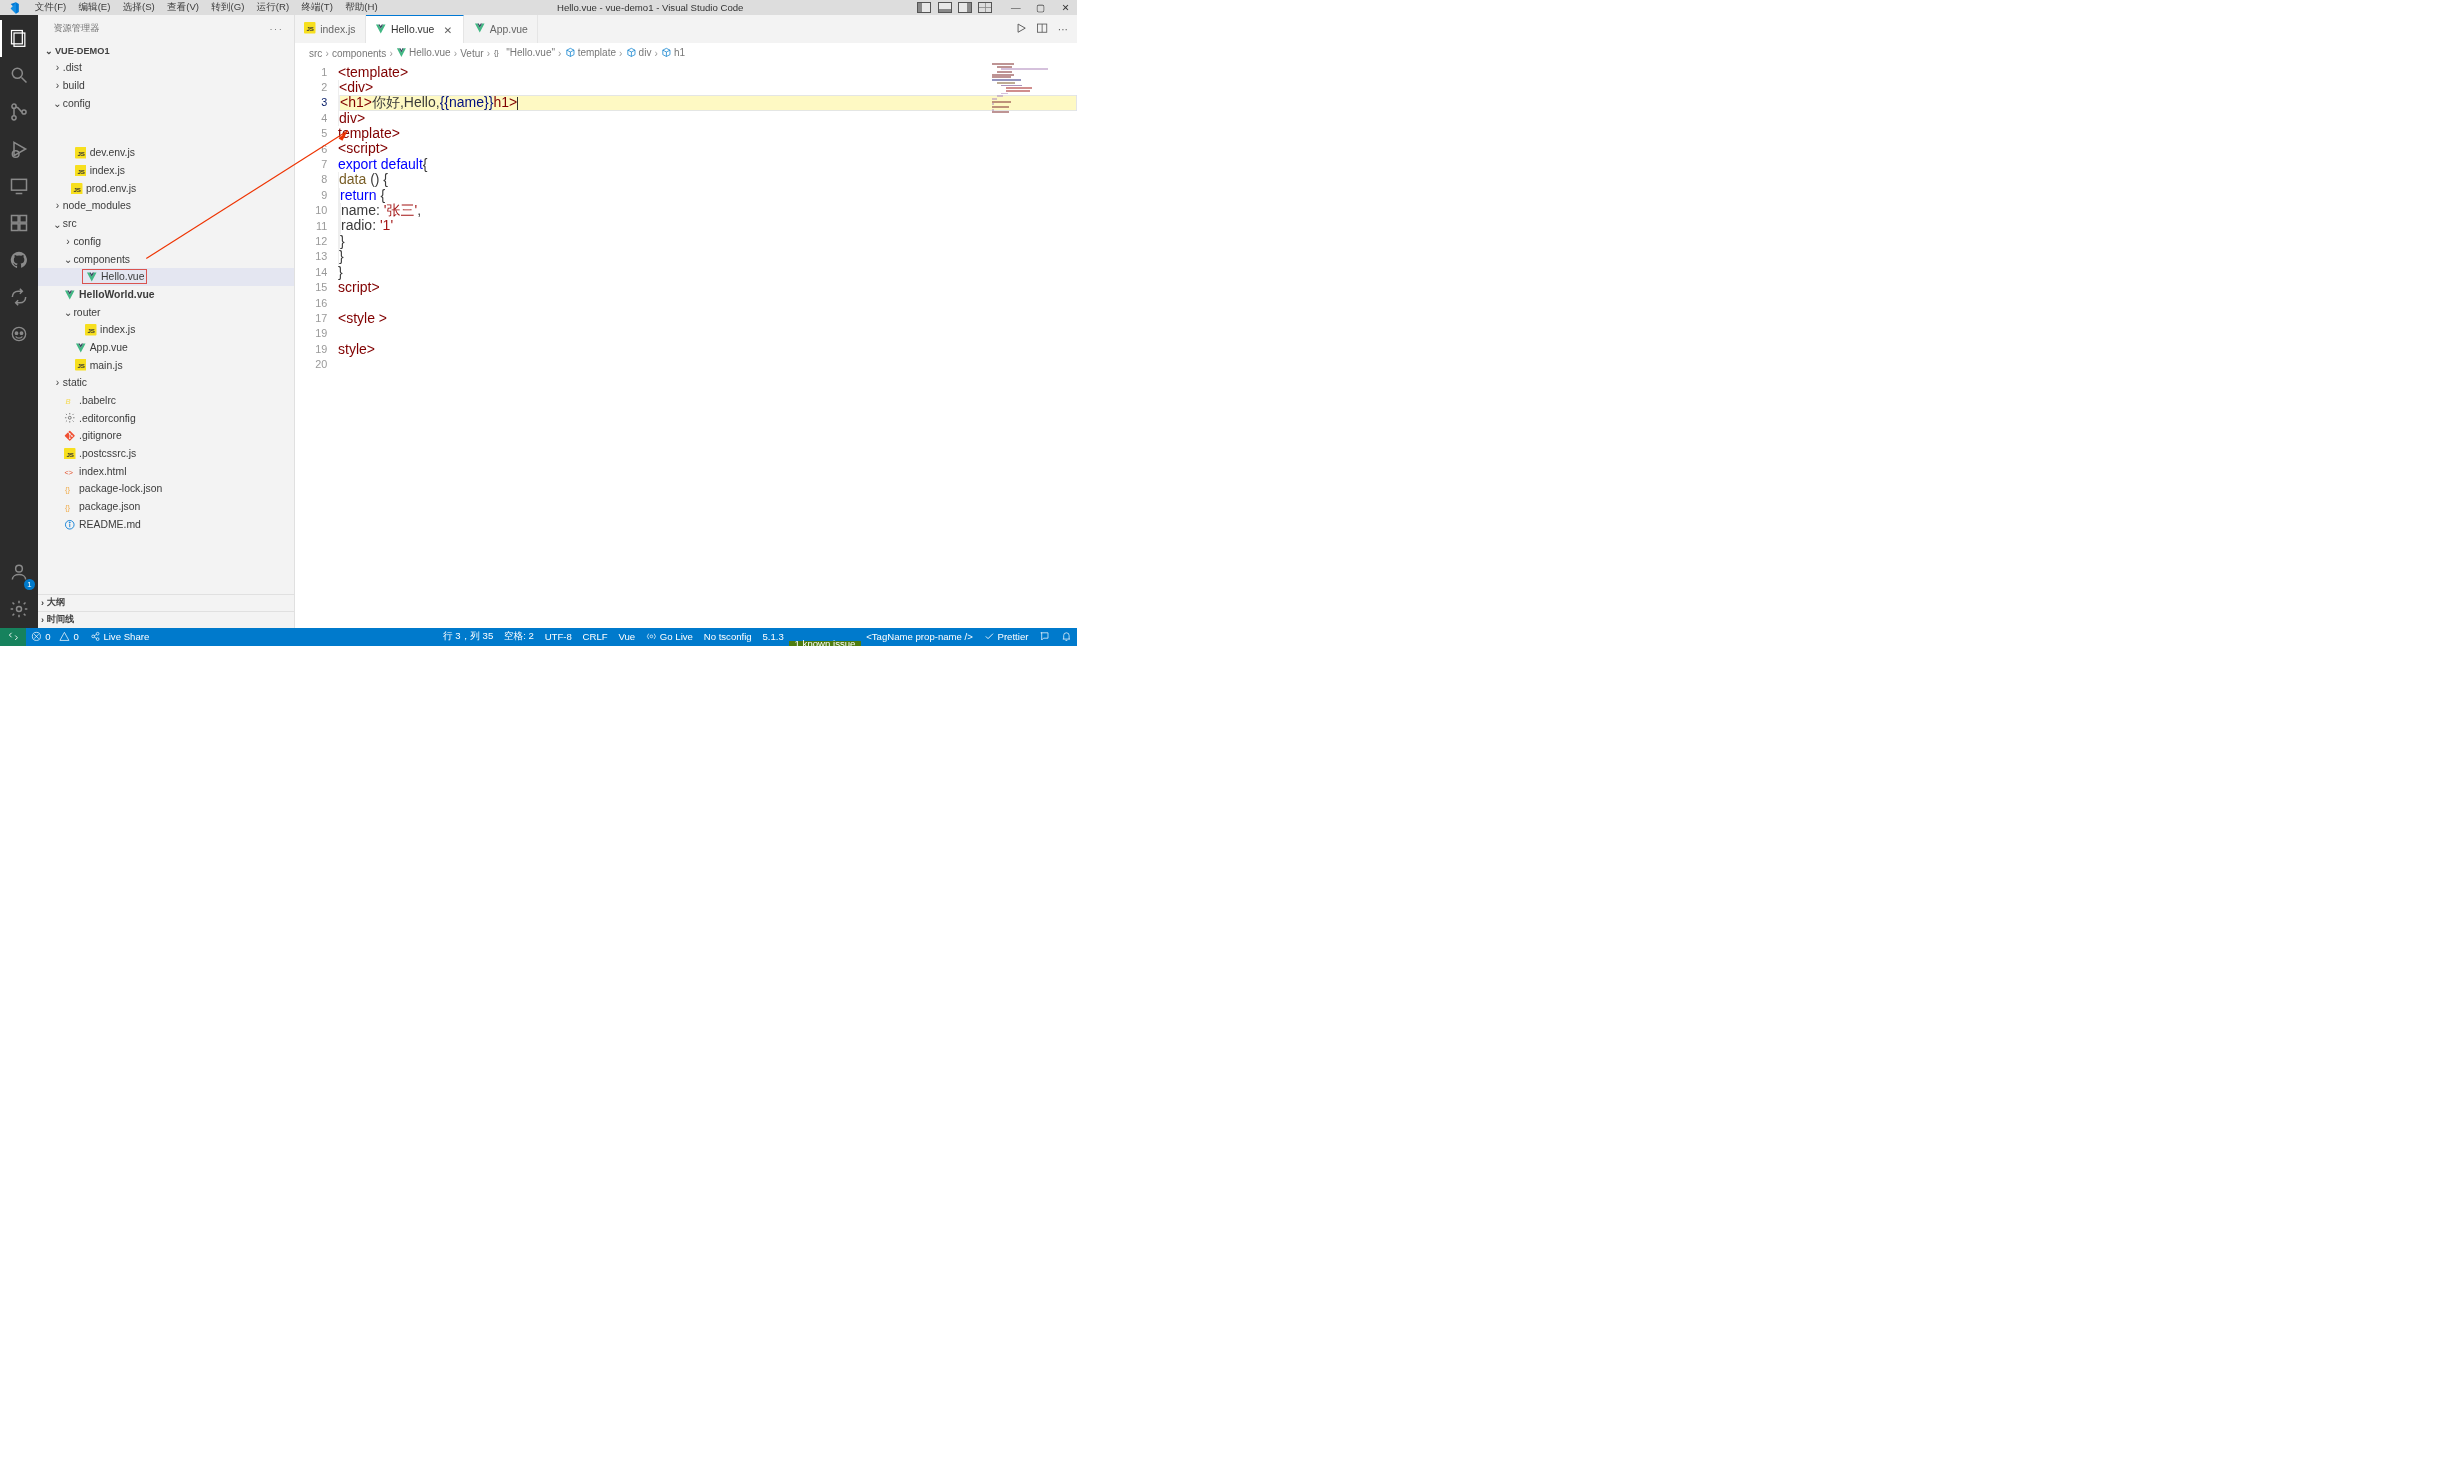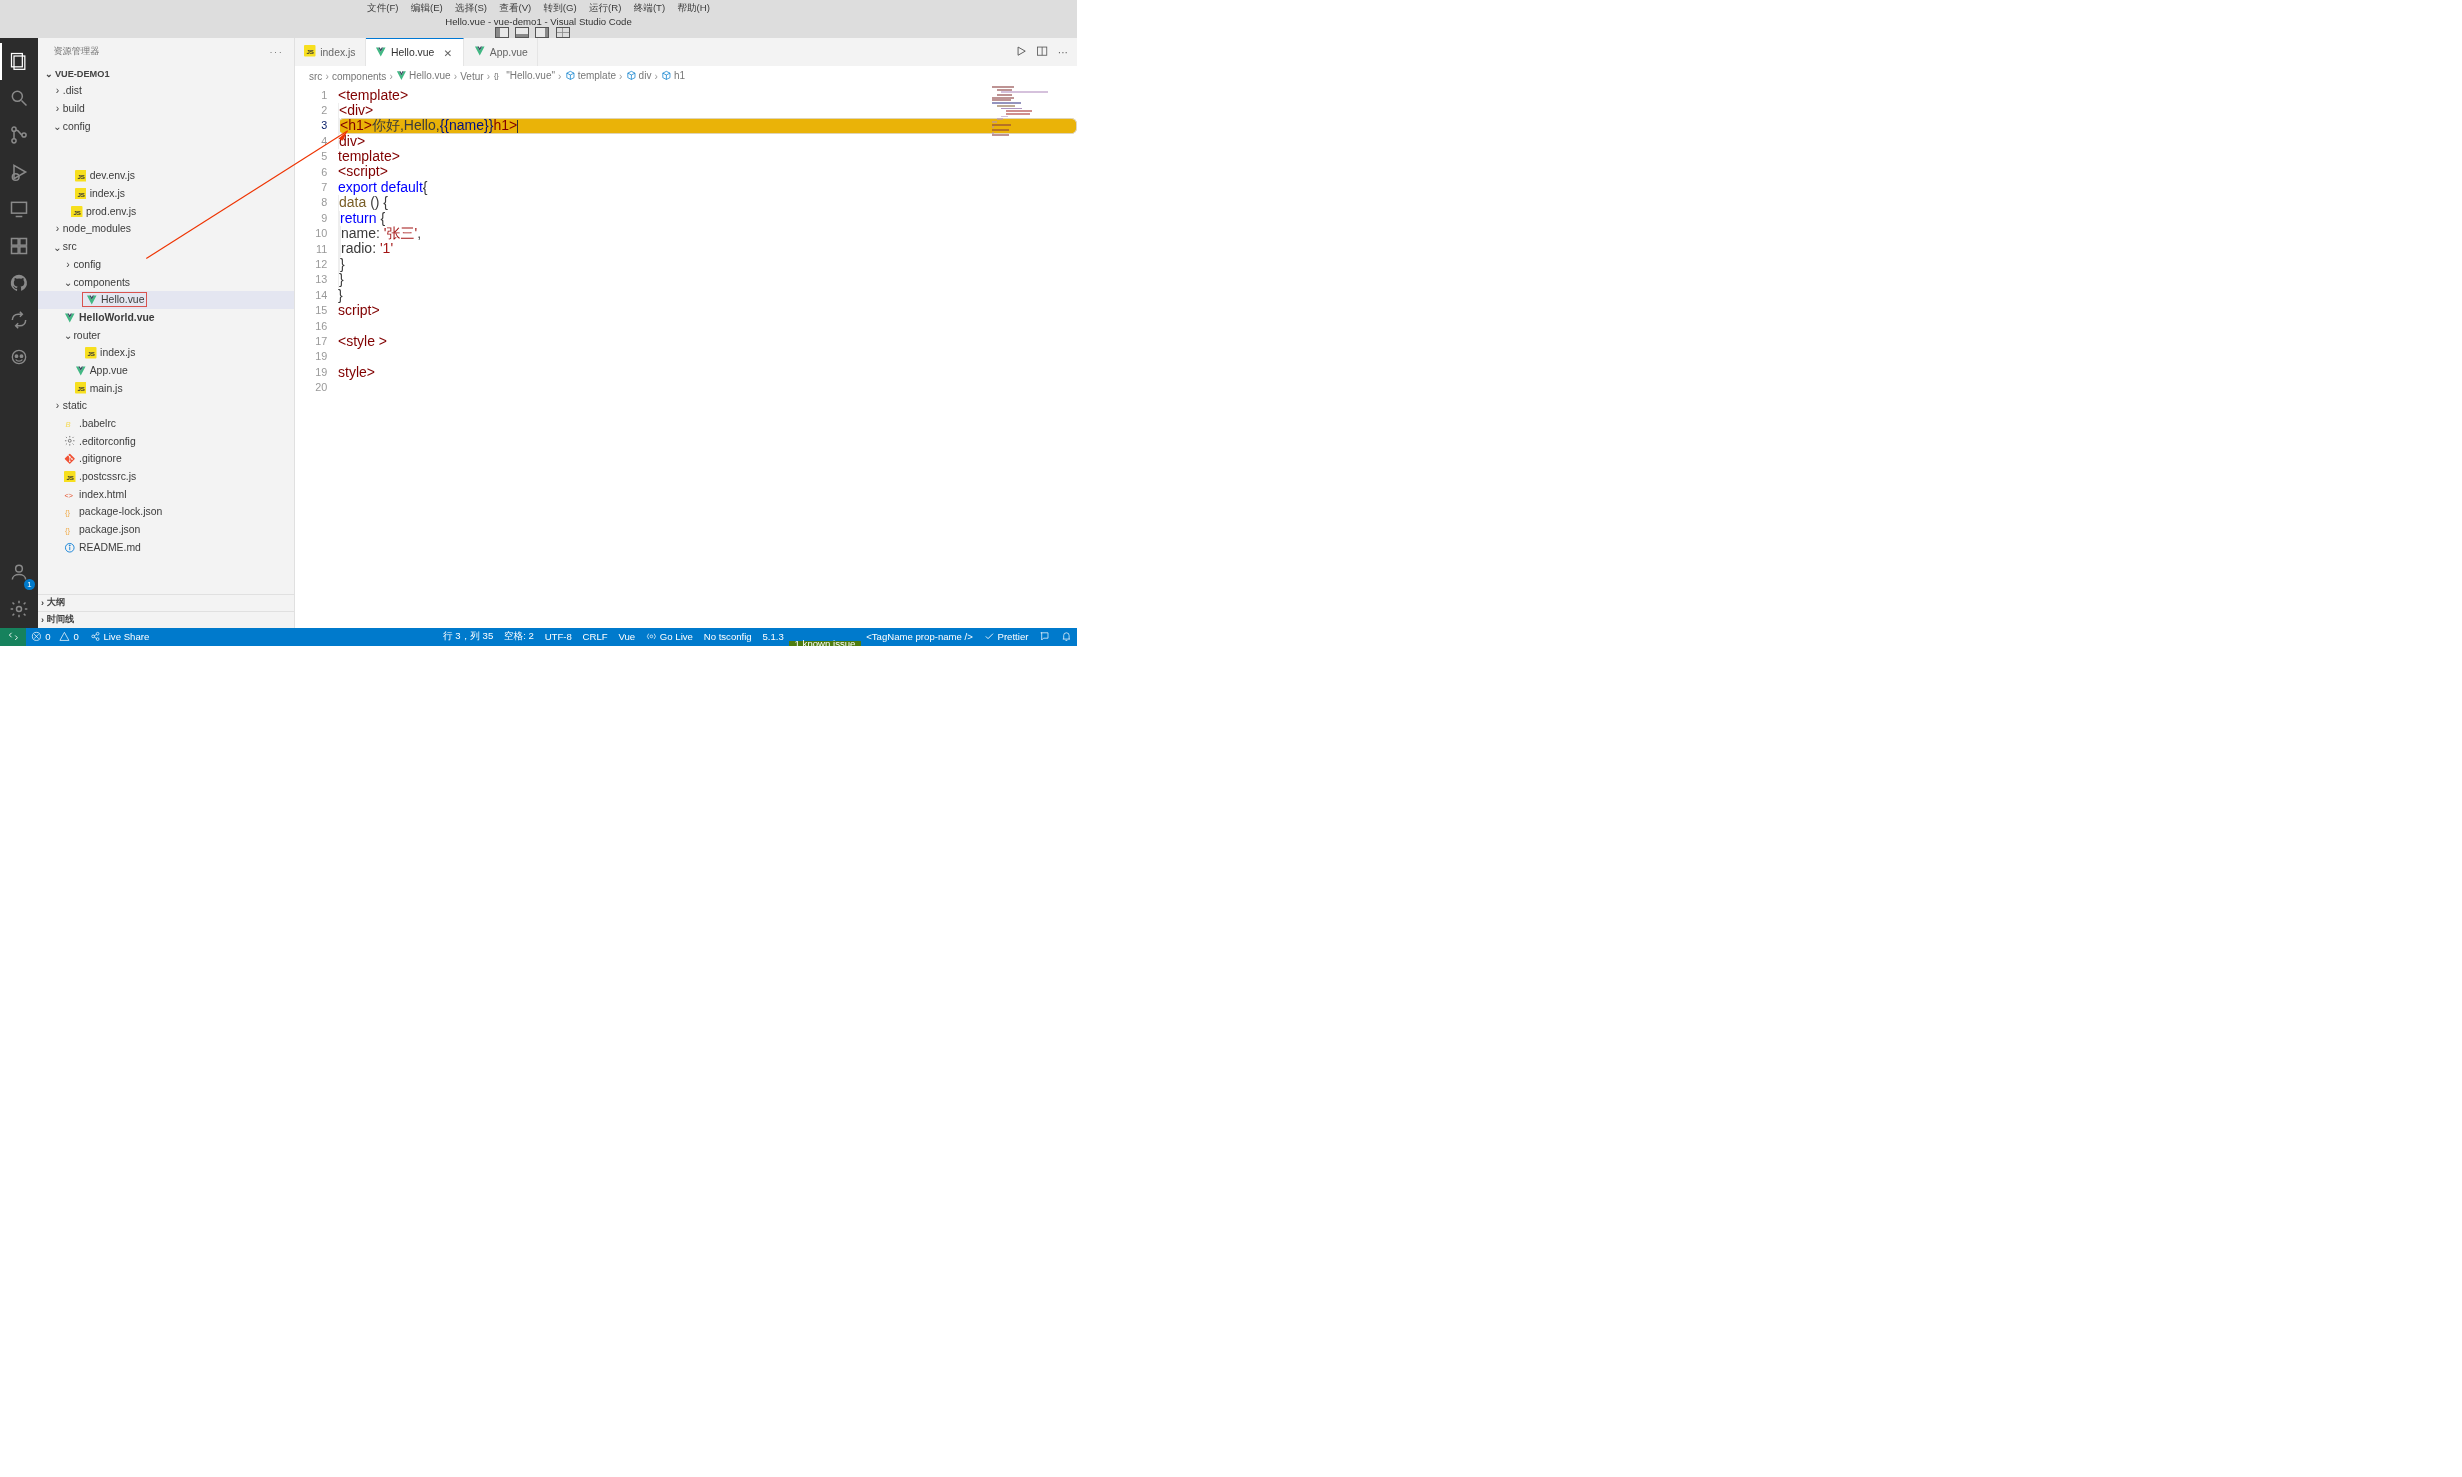--- a/index.html
+++ b/index.html
@@ -1,18 +1,18 @@
 <!DOCTYPE html>
 <html style="font-size:12.3px"><head>
 <meta charset="utf-8">
 <style>
 * { box-sizing: border-box; margin: 0; padding: 0; font-family: "Segoe UI", "Microsoft YaHei", sans-serif; }
 body { width: 1077px; height: 646px; background: #fff; color: #3b3b3b; font-size: 10px; overflow: hidden; display: flex; flex-direction: column; }
 
-.titlebar { height: 38px; background: #dddddd; display: flex; align-items: center; padding: 0 6.2px; font-size: 9.6px; flex-direction: column; }
+.titlebar { height: 15px; background: #dddddd; display: flex; align-items: center; padding: 0 6.2px; font-size: 9.6px; }
 .titlebar .logo { width: 14px; height: 14px; margin-right: 9.2px; }
 .titlebar .menus { display: flex; gap: 1.5px; }
 .titlebar .menus span { padding: 1.5px 5.4px; cursor: pointer; }
 .titlebar .title { flex: 1; text-align: center; color: #333; }
 .titlebar .layout-icons { display: flex; gap: 6.2px; margin-right: 12.3px; }
 .titlebar .layout-icons .lay { width: 14px; height: 10.8px; border: 0.8px solid #555; background: #e8e8e8; position: relative; }
 .titlebar .layout-icons .lay.left::before { content: ""; position: absolute; left: 0; top: 0; bottom: 0; width: 3.8px; background: #888;}
 .titlebar .layout-icons .lay.bottom::before { content: ""; position: absolute; left: 0; right: 0; bottom: 0; height: 3.1px; background: #888;}
 .titlebar .layout-icons .lay.right::before { content: ""; position: absolute; right: 0; top: 0; bottom: 0; width: 3.8px; background: #888;}
 .titlebar .layout-icons .lay.grid { background: linear-gradient(#888,#888) 50% 0/0.8px 100% no-repeat, linear-gradient(#888,#888) 0 50%/100% 0.8px no-repeat;}
@@ -52,21 +52,21 @@
 .breadcrumb { height: 20px; display: flex; align-items: center; padding-left: 14px; font-size: 10px; color: #777; gap: 3.1px; }
 .breadcrumb .sep { color: #999; }
 .breadcrumb .bseg { display: flex; align-items: center; gap: 2.3px; cursor: pointer; }
 .breadcrumb .bseg svg { width: 10.8px; height: 10.8px; }
 
 .code-area { flex: 1; display: flex; position: relative; }
 .gutter { width: 43px; text-align: right; padding-right: 10.8px; color: #999; font-family: Consolas, monospace; font-size: 10.8px; line-height: 15.4px; padding-top: 1.5px; user-select: none; }
 .gutter .ln.current { color: #0b216b; font-weight: 500; }
 .code { flex: 1; font-family: Consolas, 'Microsoft YaHei', monospace; font-size: 14px; line-height: 15.4px; padding-top: 1.5px; white-space: pre; position: relative; }
 .code .line { height: 15.4px; }
-.code .line.hl { background: #eab308; box-shadow: inset 0 0 0 0.8px #dcdff0; border-radius: 6px; }
+.code .line.hl { background: #fef9c3; box-shadow: inset 0 0 0 0.8px #dcdff0; }
 .code .guide { border-left: 0.8px solid #eee; display: inline-block; width: 0; }
 .red-arrow { position: absolute; left: 0; top: 0; pointer-events: none; }
 .minimap { position: absolute; right: 0; top: 0; width: 85px; height: 69px; opacity: 0.55; }
 .minimap .mm-line { height: 1.9px; margin-bottom: 0.8px; background: #b390c0; }
 
 .tok-tag { color: #800000; }
 .tok-kw2 { color: #0000ff; }
 .tok-fn { color: #795e26; }
 .tok-str { color: #a31515; }
 .tok-interp { color: #001080; }

